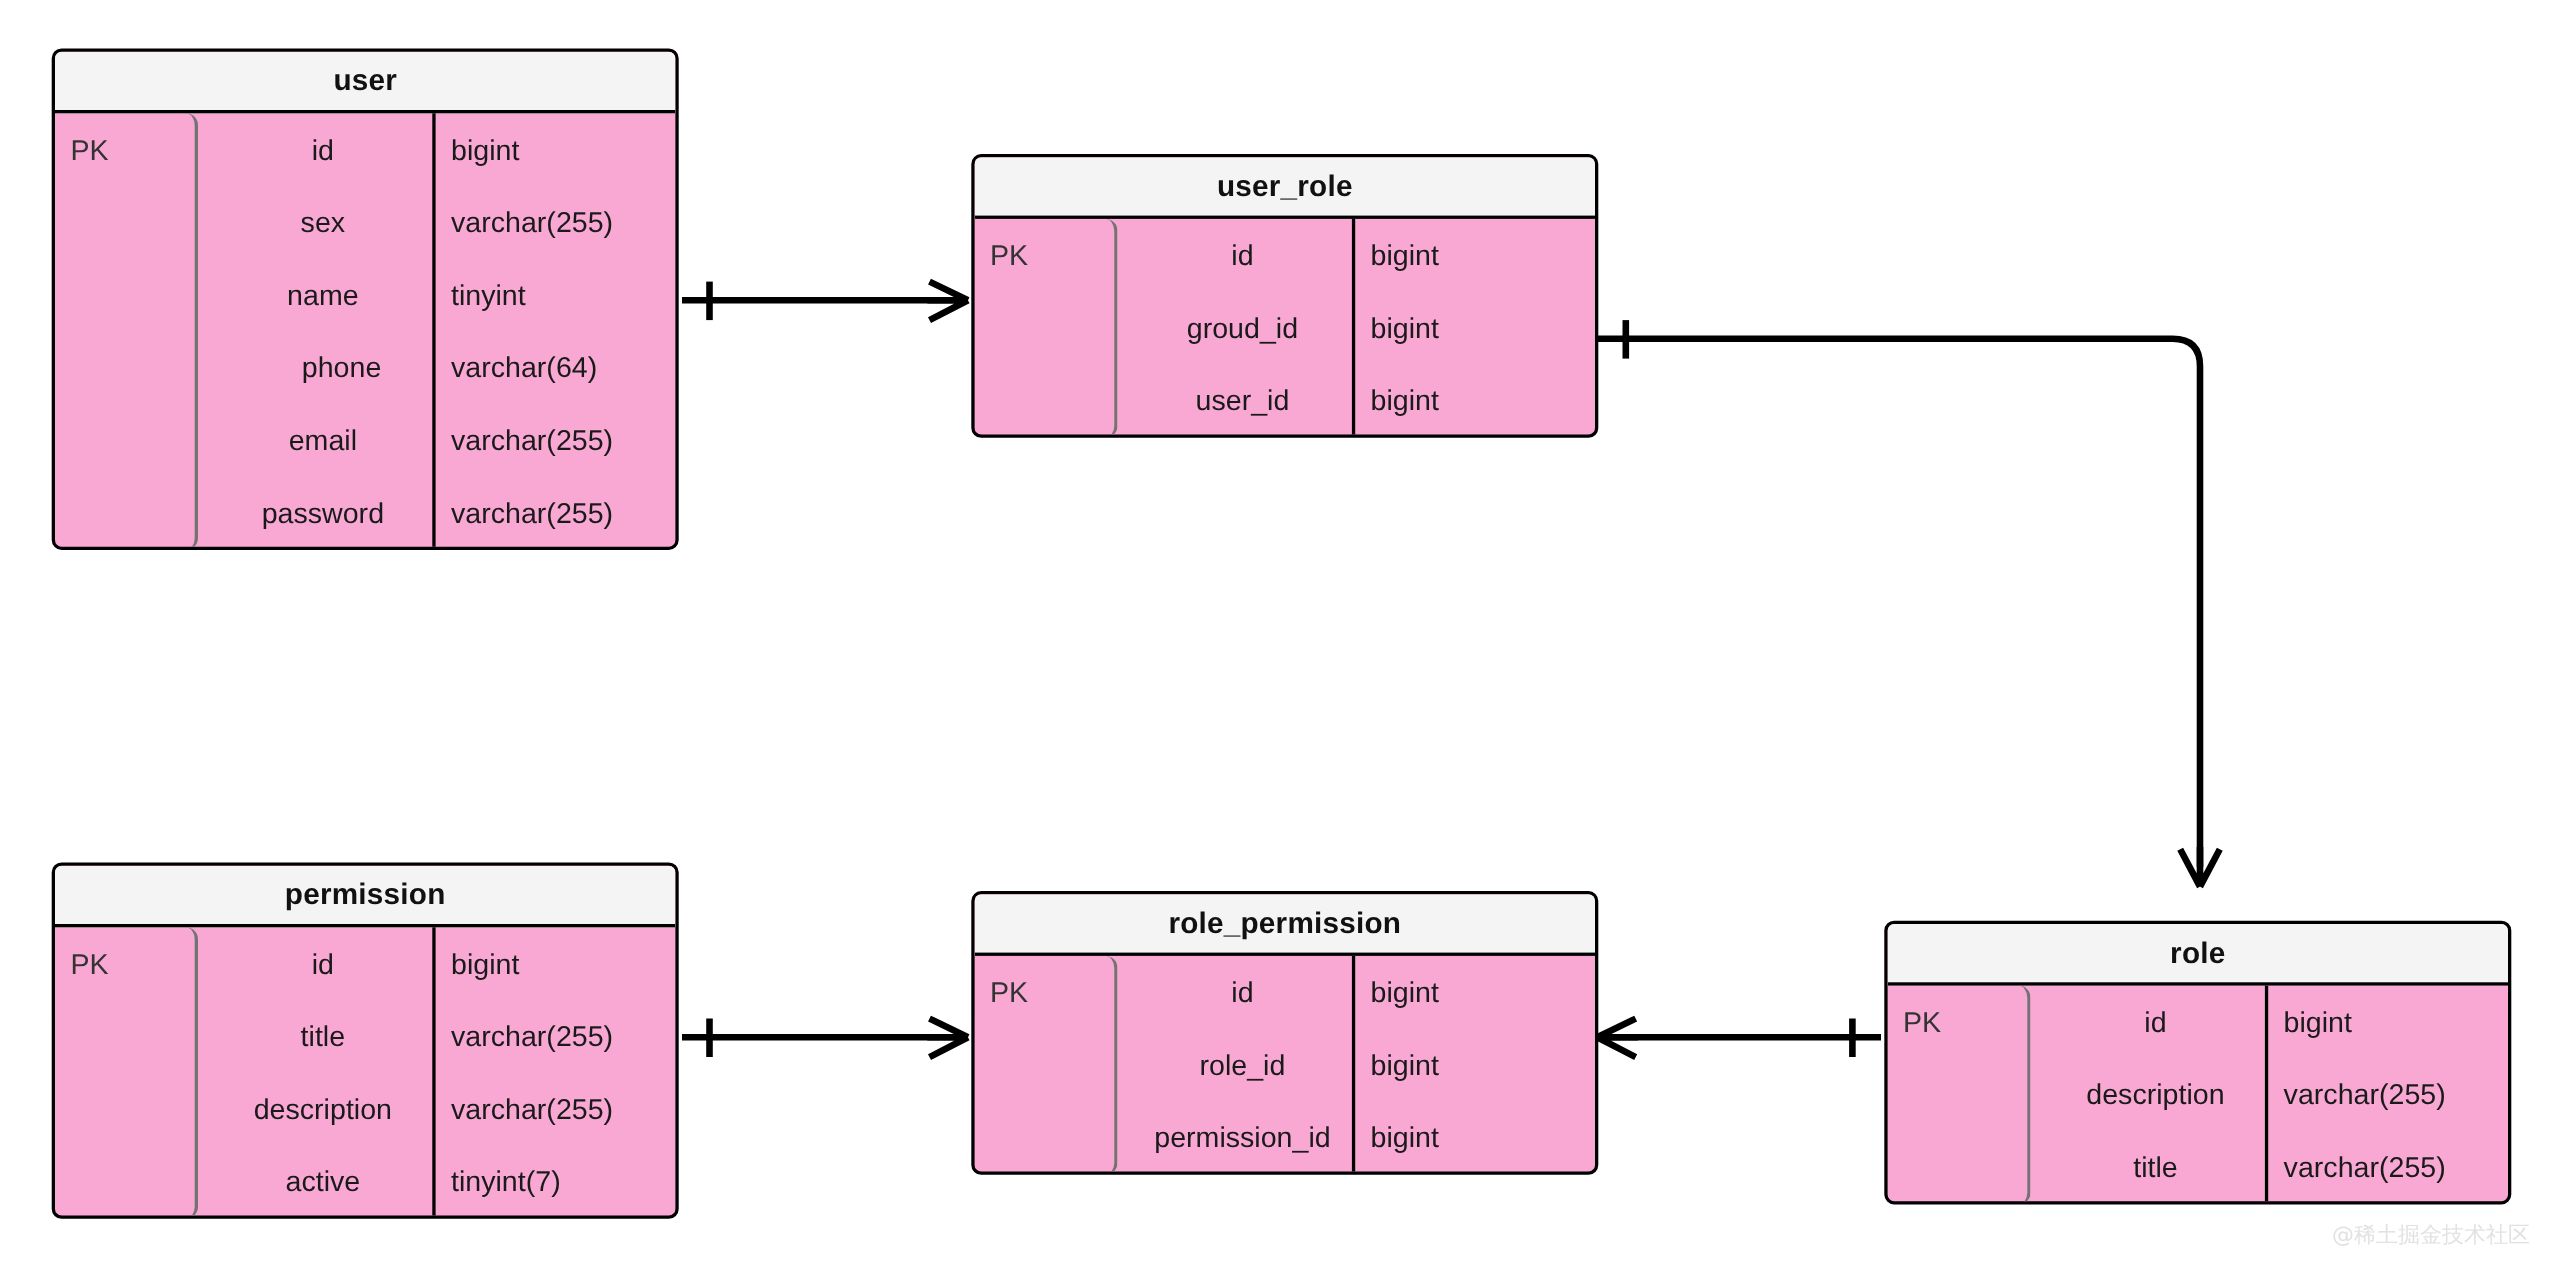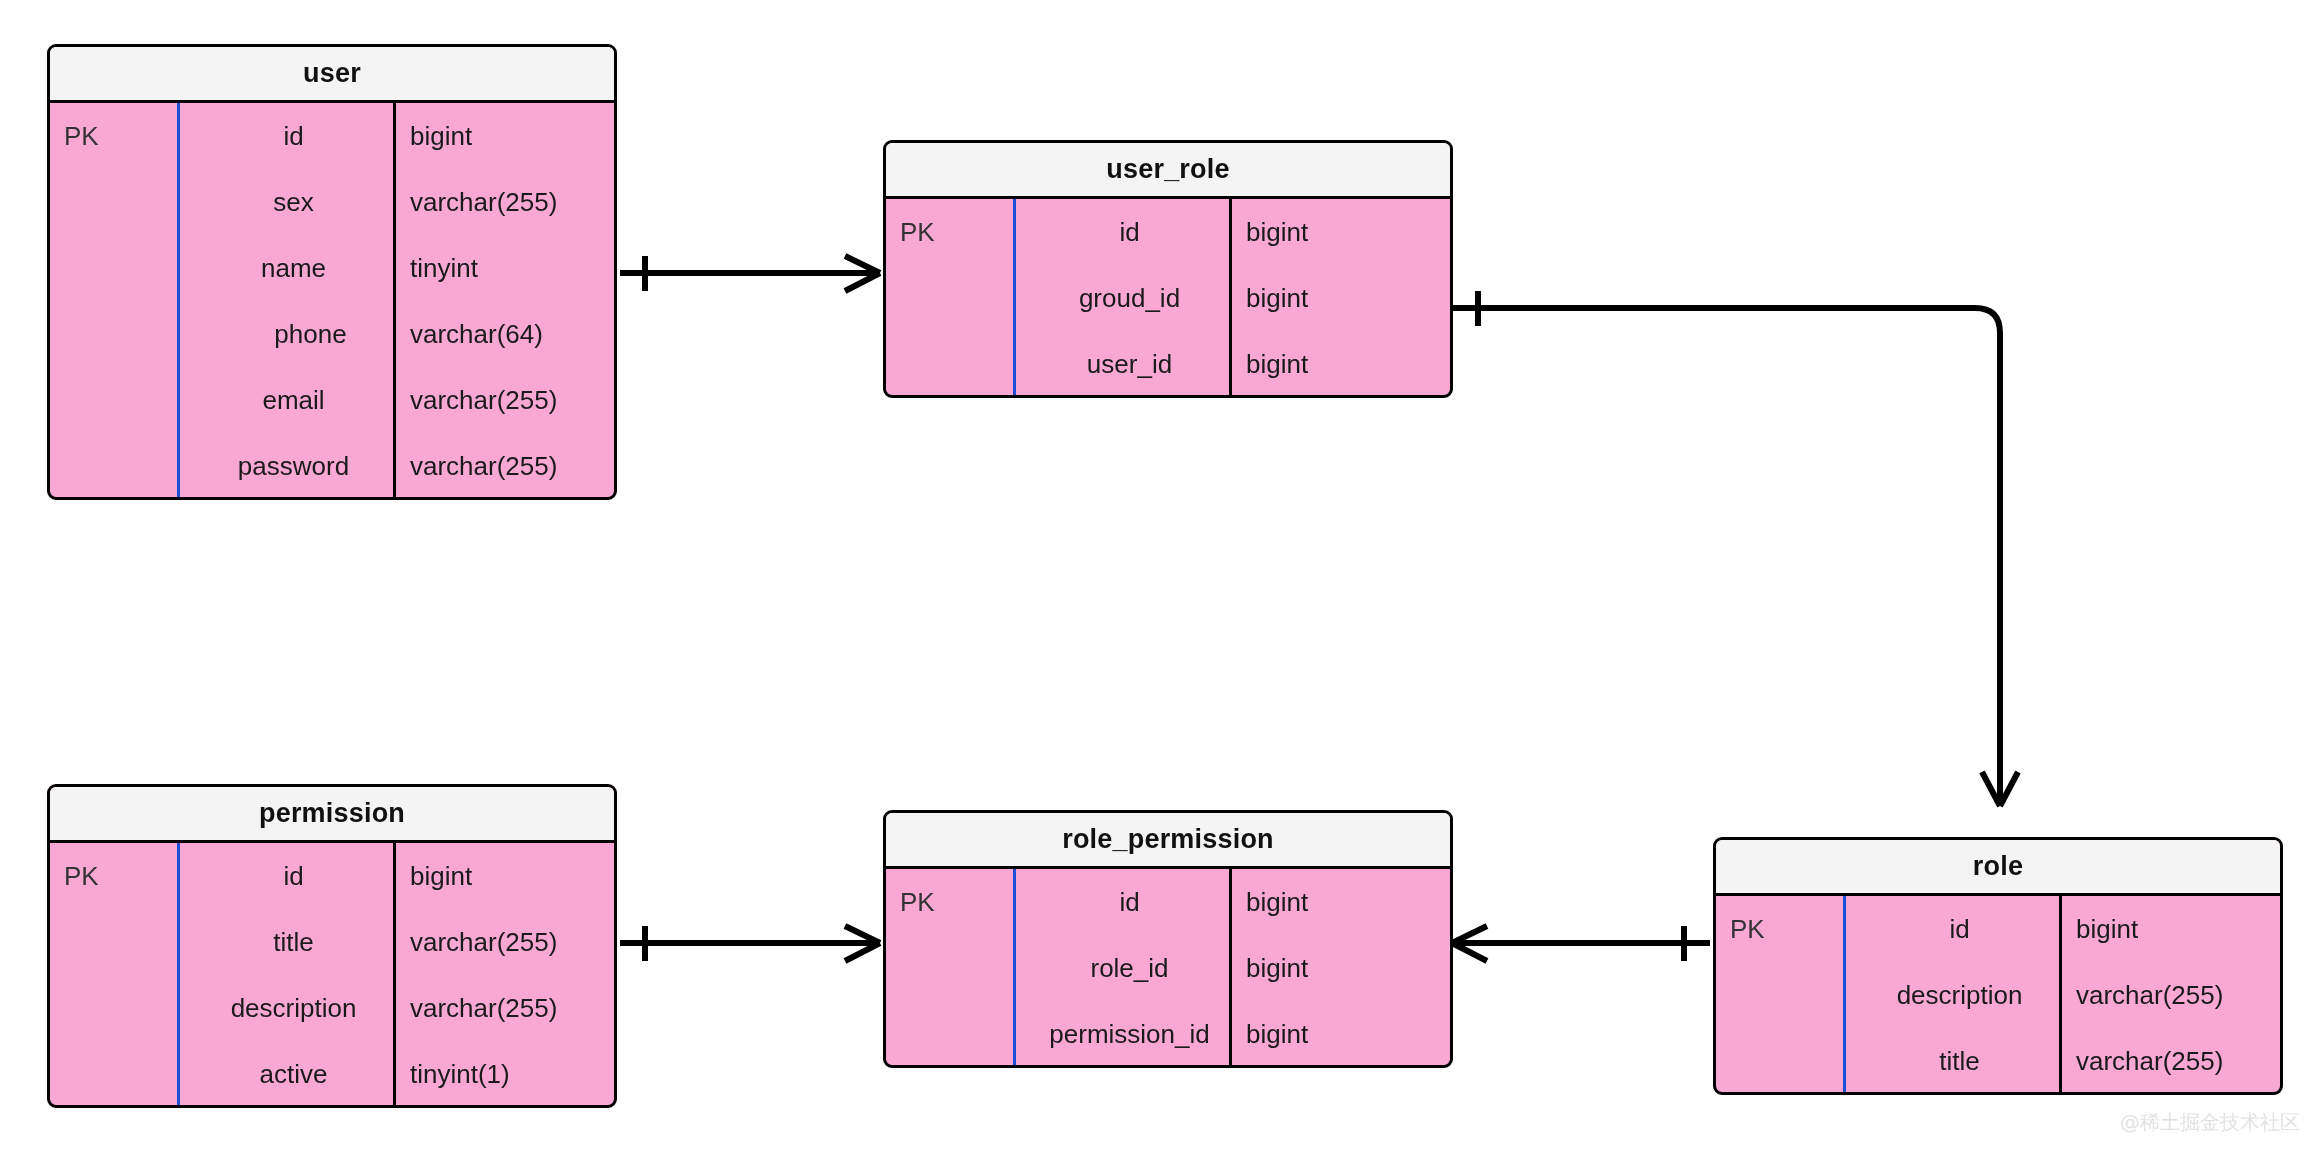--- a/index.html
+++ b/index.html
@@ -44,21 +44,22 @@
     display: flex;
     width: 100%;
     box-sizing: border-box;
   }
   .col {
     box-sizing: border-box;
     display: flex;
     flex-direction: column;
   }
   .col-key {
-    border-right: 3px solid #1d4ed8;
+    border-right: 3px solid #737373;
+    border-radius: 11px;
   }
   .col-name {
     border-right: 3px solid #000000;
     align-items: center;
   }
   .cell {
     box-sizing: border-box;
     display: flex;
     align-items: center;
     font-size: 26px;
@@ -186,21 +187,21 @@
       <div class="col col-name" style="width:216px;">
         <div class="cell" style="height:66px;">id</div>
         <div class="cell" style="height:66px;">title</div>
         <div class="cell" style="height:66px;">description</div>
         <div class="cell" style="height:66px;">active</div>
       </div>
       <div class="col" style="width:218px;">
         <div class="cell" style="height:66px;">bigint</div>
         <div class="cell" style="height:66px;">varchar(255)</div>
         <div class="cell" style="height:66px;">varchar(255)</div>
-        <div class="cell" style="height:66px;">tinyint(1)</div>
+        <div class="cell" style="height:66px;">tinyint(7)</div>
       </div>
     </div>
   </div>
 
   <div class="entity" style="left:883px; top:810px; width:570px; height:258px;">
     <div class="entity-title" style="height:56px;">role_permission</div>
     <div class="entity-body" style="height:199px;">
       <div class="col col-key" style="width:130px;">
         <div class="cell cell-key" style="height:66px;">PK</div>
         <div class="cell cell-key" style="height:66px;"></div>

